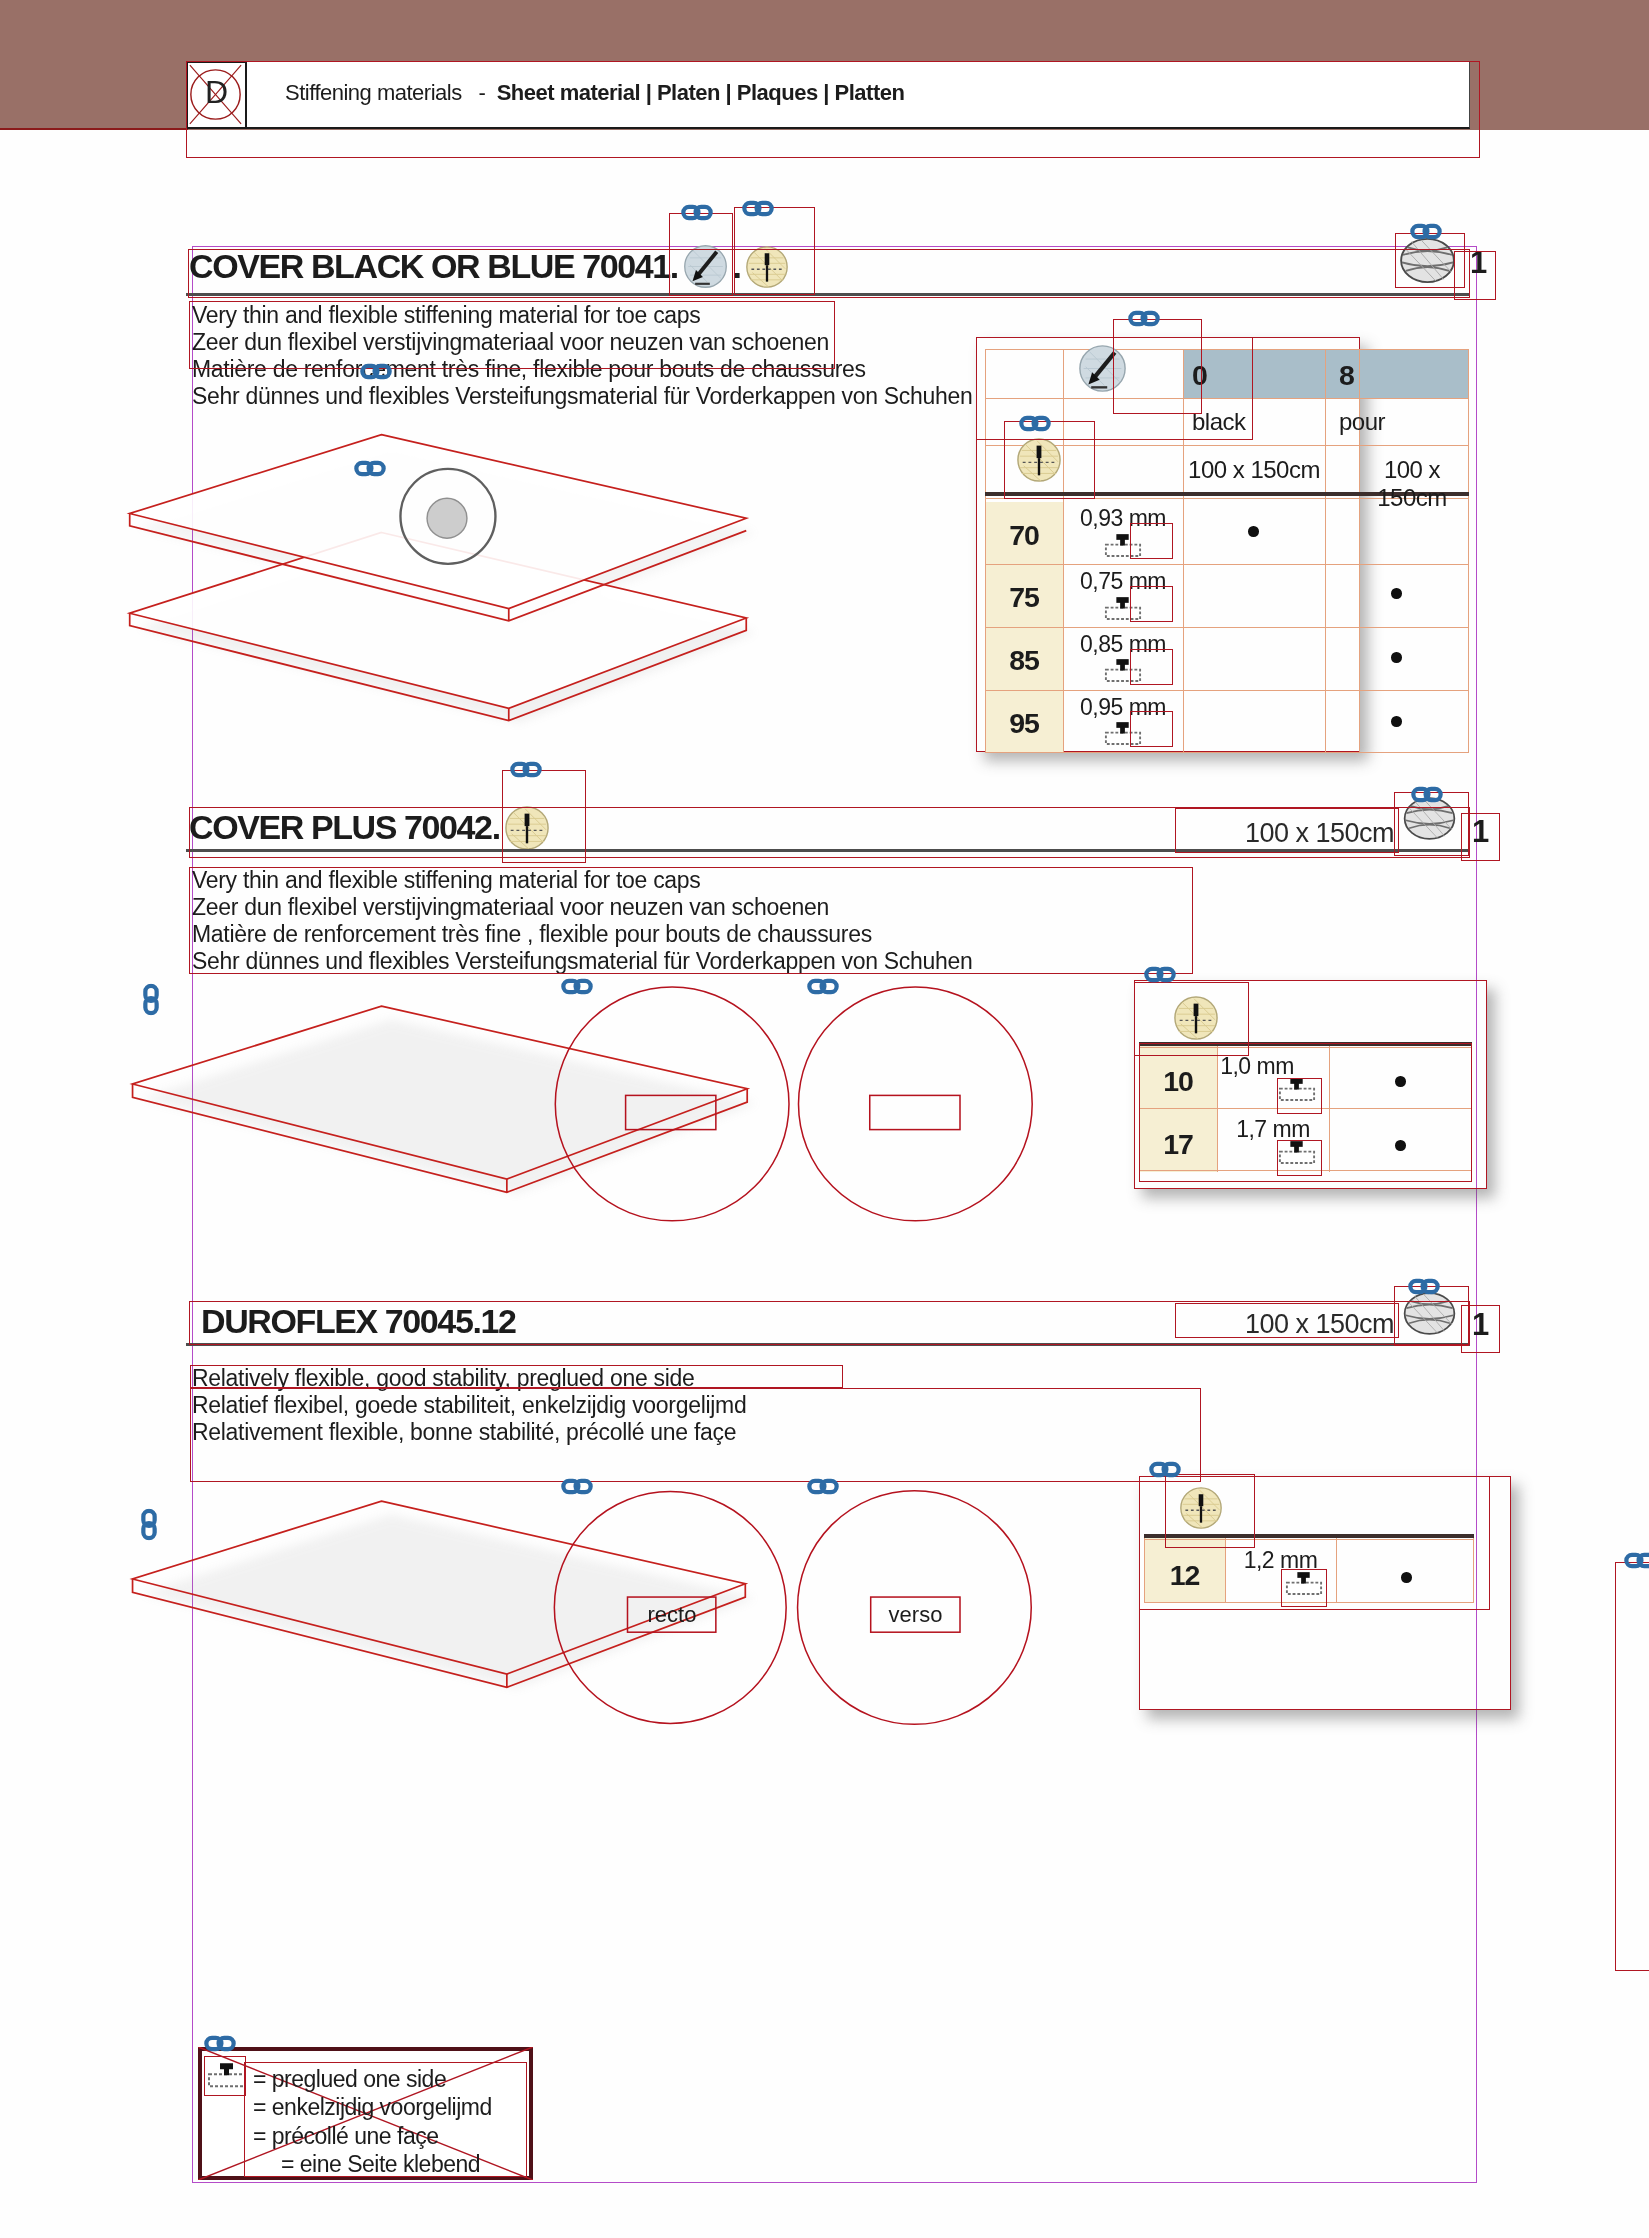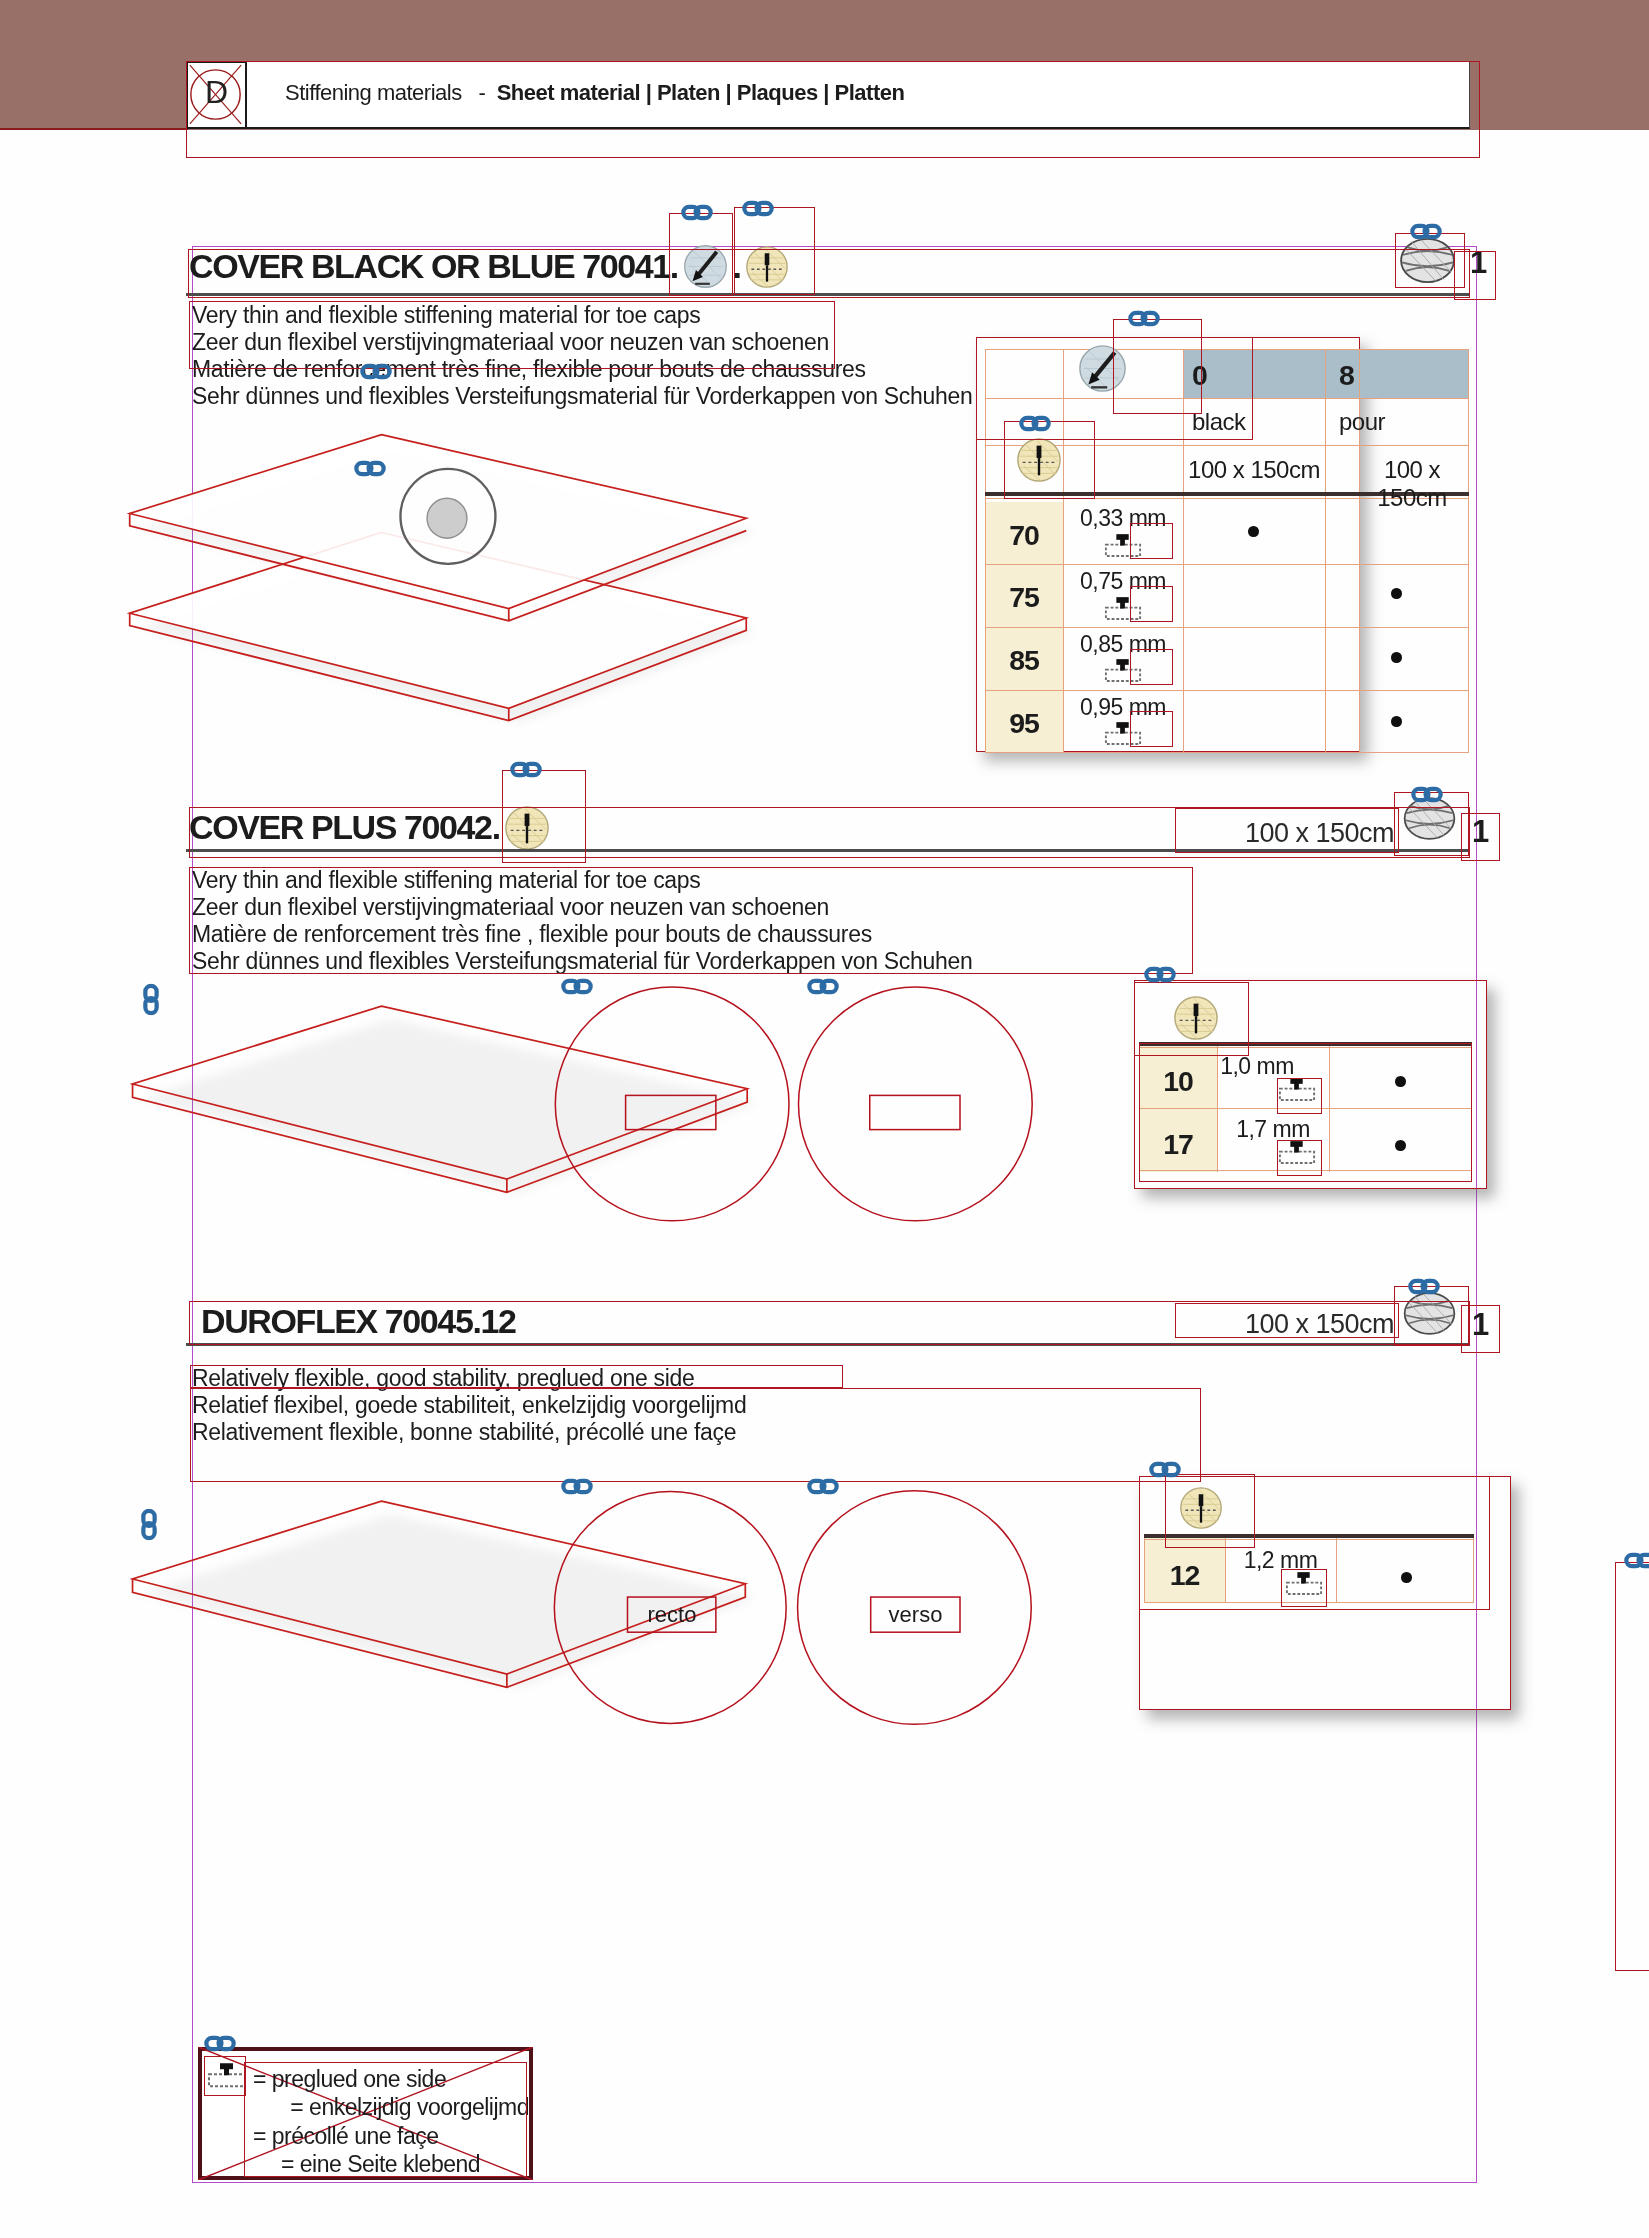--- a/index.html
+++ b/index.html
@@ -181,21 +181,21 @@
     <div class="tsmall" style="left:354px;top:70px;">pour</div>
     <div class="tsmall" style="left:198px;top:118px;width:142px;text-align:center;">100 x 150cm</div>
     <div class="tsmall" style="left:370px;top:118px;width:114px;text-align:center;">100 x 150cm</div>
     <span class="ico abs" style="left:31px;top:99px;">
         <svg width="46" height="46" viewBox="0 0 48 48">
           <use href="#ic-glue"></use>
         </svg>
       </span>
 
     <div class="tnum" style="left:0;top:181px;width:78px;text-align:center;">70</div>
-    <div class="tmm" style="left:78px;top:167px;width:120px;">0,33 mm</div>
+    <div class="tmm" style="left:78px;top:167px;width:120px;">0,93 mm</div>
     <span class="ico abs" style="left:119px;top:196px;">
         <svg width="38" height="25" viewBox="0 0 40 26">
           <use href="#ic-preglue"></use>
         </svg>
       </span>
     <div class="dot" style="left:263px;top:188px;"></div>
 
     <div class="tnum" style="left:0;top:243px;width:78px;text-align:center;">75</div>
     <div class="tmm" style="left:78px;top:230px;width:120px;">0,75 mm</div>
     <span class="ico abs" style="left:119px;top:259px;">
@@ -368,21 +368,21 @@
   <svg class="abs" style="left:198px;top:2047px;" width="335" height="133" viewBox="0 0 352 140">
     <line x1="0" y1="0" x2="352" y2="140" stroke="#b01622" stroke-width="1.5"></line>
     <line x1="0" y1="140" x2="352" y2="0" stroke="#b01622" stroke-width="1.5"></line>
   </svg>
   <span class="ico abs" style="left:207px;top:2062px;">
       <svg width="40" height="28.5" viewBox="0 0 40 26">
         <use href="#ic-preglue"></use>
       </svg>
     </span>
   <div class="legend-line" style="top:2066px;">= preglued one side</div>
-  <div class="legend-line" style="top:2094px;text-align:right;">= enkelzijdig voorgelijmd</div>
+  <div class="legend-line" style="top:2094px;">= enkelzijdig voorgelijmd</div>
   <div class="legend-line" style="top:2123px;">= précollé une façe</div>
   <div class="legend-line" style="top:2151px;margin-left:28px;">= eine Seite klebend</div>
   <div class="ann" style="left:204px;top:2056px;width:42px;height:40px;"></div>
   <div class="ann" style="left:244px;top:2062px;width:283px;height:115px;"></div>
 
   <div class="ann" style="left:188px;top:249px;width:1282px;height:49px;"></div>
   <div class="ann" style="left:669px;top:213px;width:64px;height:83px;"></div>
   <div class="ann" style="left:734px;top:207px;width:81px;height:88px;"></div>
   <div class="ann" style="left:1395px;top:233px;width:70px;height:55px;"></div>
   <div class="ann" style="left:1454px;top:251px;width:42px;height:49px;"></div>

